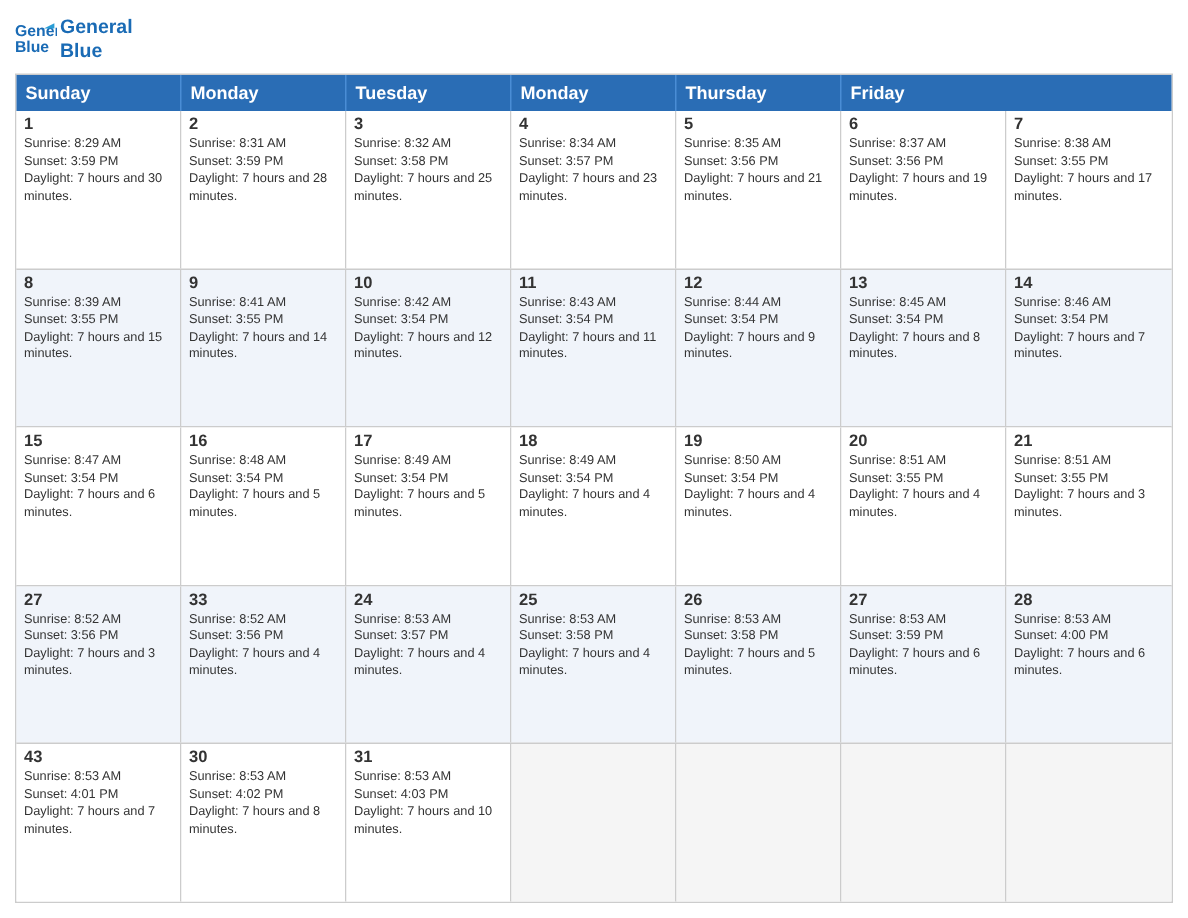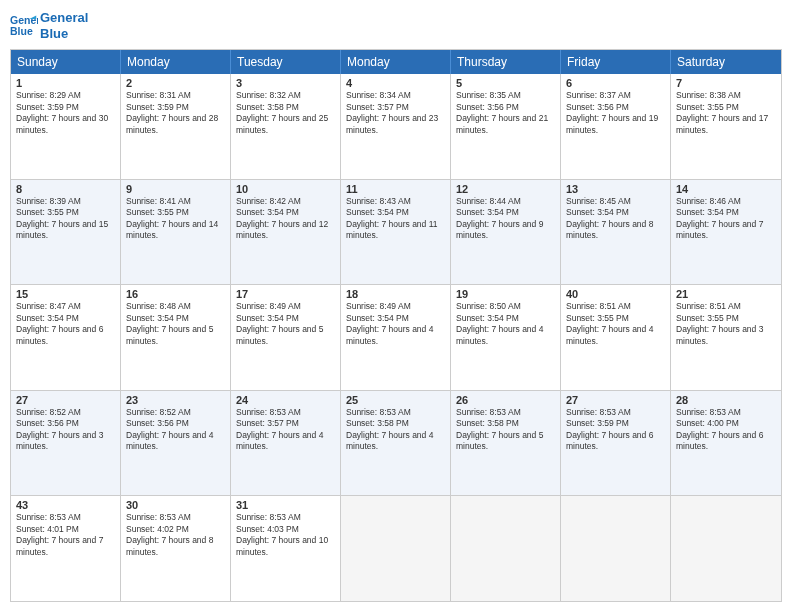--- a/index.html
+++ b/index.html
@@ -51,21 +51,21 @@
       border: 1px solid #ccc;
     }
     .cal-header {
       display: grid;
       grid-template-columns: repeat(7, 1fr);
       background: #2a6db5;
     }
     .cal-header-cell {
       color: #fff;
       font-size: 12px;
-      font-weight: normal;
+      font-weight: bold;
       padding: 5px 6px;
       text-align: left;
       border-right: 1px solid #4a8dd5;
     }
     .cal-header-cell:last-child { border-right: none; }
     .cal-body {
       flex: 1;
       display: flex;
       flex-direction: column;
     }
@@ -125,21 +125,20 @@
   </div>
 
   <div class="calendar">
     <div class="cal-header">
     <div class="cal-header-cell">Sunday</div>
         <div class="cal-header-cell">Monday</div>
         <div class="cal-header-cell">Tuesday</div>
         <div class="cal-header-cell">Monday</div>
         <div class="cal-header-cell">Thursday</div>
         <div class="cal-header-cell">Friday</div>
-        <div class="cal-header-cell">Saturday</div>
       </div>
     <div class="cal-body">
     <div class="cal-row">
           <div class="cal-cell"><span class="day-num">1</span>
 <span class="cell-text">Sunrise: 8:29 AM<br>Sunset: 3:59 PM<br>Daylight: 7 hours and 30 minutes.</span></div>
           <div class="cal-cell"><span class="day-num">2</span>
 <span class="cell-text">Sunrise: 8:31 AM<br>Sunset: 3:59 PM<br>Daylight: 7 hours and 28 minutes.</span></div>
           <div class="cal-cell"><span class="day-num">3</span>
 <span class="cell-text">Sunrise: 8:32 AM<br>Sunset: 3:58 PM<br>Daylight: 7 hours and 25 minutes.</span></div>
           <div class="cal-cell"><span class="day-num">4</span>
@@ -171,29 +170,29 @@
           <div class="cal-cell"><span class="day-num">15</span>
 <span class="cell-text">Sunrise: 8:47 AM<br>Sunset: 3:54 PM<br>Daylight: 7 hours and 6 minutes.</span></div>
           <div class="cal-cell"><span class="day-num">16</span>
 <span class="cell-text">Sunrise: 8:48 AM<br>Sunset: 3:54 PM<br>Daylight: 7 hours and 5 minutes.</span></div>
           <div class="cal-cell"><span class="day-num">17</span>
 <span class="cell-text">Sunrise: 8:49 AM<br>Sunset: 3:54 PM<br>Daylight: 7 hours and 5 minutes.</span></div>
           <div class="cal-cell"><span class="day-num">18</span>
 <span class="cell-text">Sunrise: 8:49 AM<br>Sunset: 3:54 PM<br>Daylight: 7 hours and 4 minutes.</span></div>
           <div class="cal-cell"><span class="day-num">19</span>
 <span class="cell-text">Sunrise: 8:50 AM<br>Sunset: 3:54 PM<br>Daylight: 7 hours and 4 minutes.</span></div>
-          <div class="cal-cell"><span class="day-num">40</span>
+          <div class="cal-cell"><span class="day-num">20</span>
 <span class="cell-text">Sunrise: 8:51 AM<br>Sunset: 3:55 PM<br>Daylight: 7 hours and 4 minutes.</span></div>
           <div class="cal-cell"><span class="day-num">21</span>
 <span class="cell-text">Sunrise: 8:51 AM<br>Sunset: 3:55 PM<br>Daylight: 7 hours and 3 minutes.</span></div>
         </div>
         <div class="cal-row">
           <div class="cal-cell shaded"><span class="day-num">27</span>
 <span class="cell-text">Sunrise: 8:52 AM<br>Sunset: 3:56 PM<br>Daylight: 7 hours and 3 minutes.</span></div>
-          <div class="cal-cell shaded"><span class="day-num">23</span>
+          <div class="cal-cell shaded"><span class="day-num">33</span>
 <span class="cell-text">Sunrise: 8:52 AM<br>Sunset: 3:56 PM<br>Daylight: 7 hours and 4 minutes.</span></div>
           <div class="cal-cell shaded"><span class="day-num">24</span>
 <span class="cell-text">Sunrise: 8:53 AM<br>Sunset: 3:57 PM<br>Daylight: 7 hours and 4 minutes.</span></div>
           <div class="cal-cell shaded"><span class="day-num">25</span>
 <span class="cell-text">Sunrise: 8:53 AM<br>Sunset: 3:58 PM<br>Daylight: 7 hours and 4 minutes.</span></div>
           <div class="cal-cell shaded"><span class="day-num">26</span>
 <span class="cell-text">Sunrise: 8:53 AM<br>Sunset: 3:58 PM<br>Daylight: 7 hours and 5 minutes.</span></div>
           <div class="cal-cell shaded"><span class="day-num">27</span>
 <span class="cell-text">Sunrise: 8:53 AM<br>Sunset: 3:59 PM<br>Daylight: 7 hours and 6 minutes.</span></div>
           <div class="cal-cell shaded"><span class="day-num">28</span>

